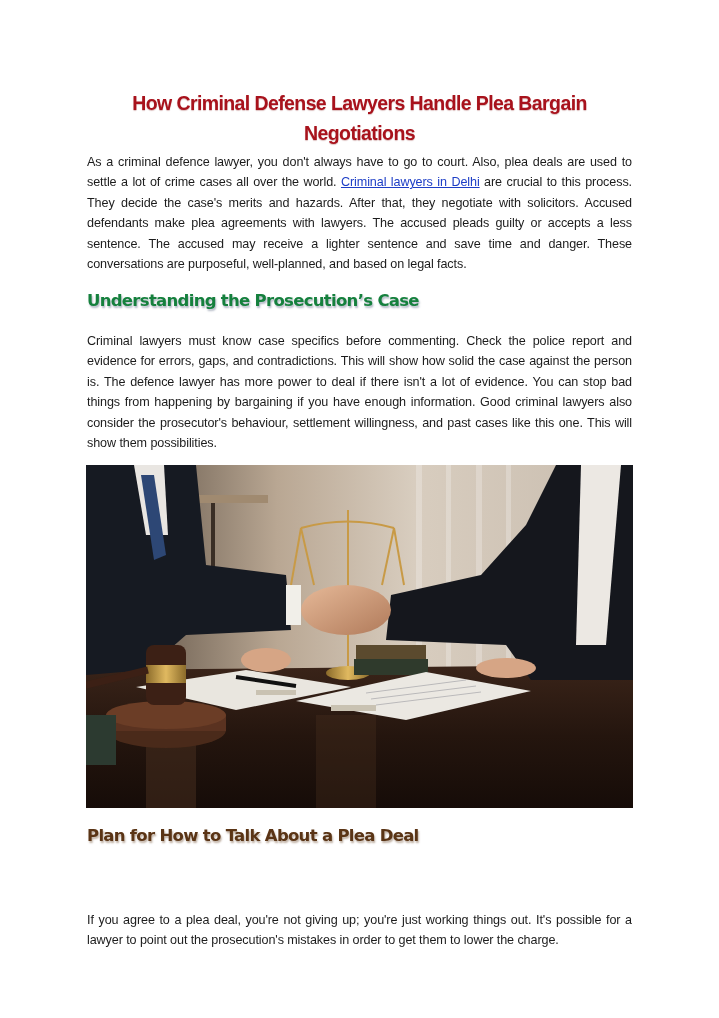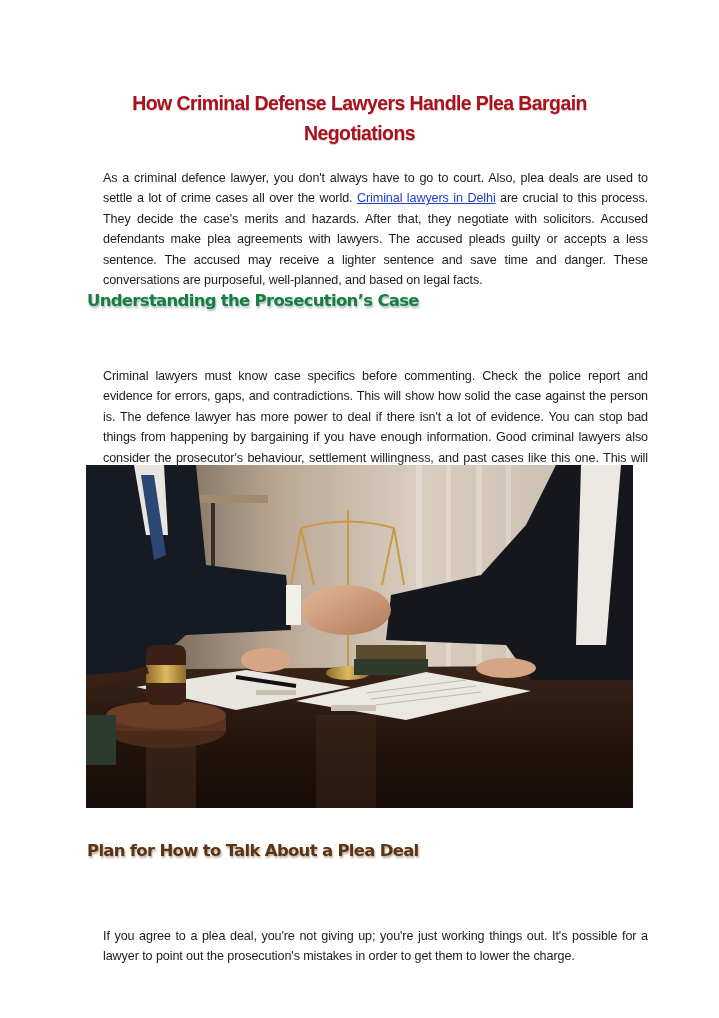--- a/index.html
+++ b/index.html
@@ -33,55 +33,54 @@
       line-height: 30px;
       color: #a8121c;
       letter-spacing: -0.6px;
       margin: 0;
       text-shadow: 0 1px 1px rgba(120,0,0,0.25);
     }
     .para {
       position: absolute;
       left: 0;
       width: 545px;
-      margin: 16px;
+      margin: 0;
       font-family: "Liberation Sans", sans-serif;
       font-size: 12.6px;
       line-height: 20.4px;
       text-align: justify;
       color: #1c1c1c;
       letter-spacing: -0.1px;
     }
     .para a {
       color: #1d3ec6;
       text-decoration: underline;
     }
     .p1 { top: 152px; }
-    .p2 { top: 350px; }
+    .p2 { top: 331px; }
     .p3 { top: 910px; }
     .h2 {
       position: absolute;
       left: 0;
       margin: 0;
       font-family: "DejaVu Sans", sans-serif;
       font-weight: bold;
       font-size: 16.5px;
       line-height: 24px;
       letter-spacing: -0.7px;
     }
     .h2.s1 {
       top: 289px;
       color: #15803d;
       text-shadow: 1px 2px 2px rgba(30,47,82,0.35);
     }
     .h2.s2 {
       top: 824px;
       color: #5a3415;
       text-shadow: 1px 2px 2px rgba(90,52,21,0.4);
-      margin-top: 15px;
     }
     .photo {
       position: absolute;
       left: -1px;
       top: 465px;
       width: 547px;
       height: 343px;
       overflow: hidden;
       background: #2b211b;
     }

